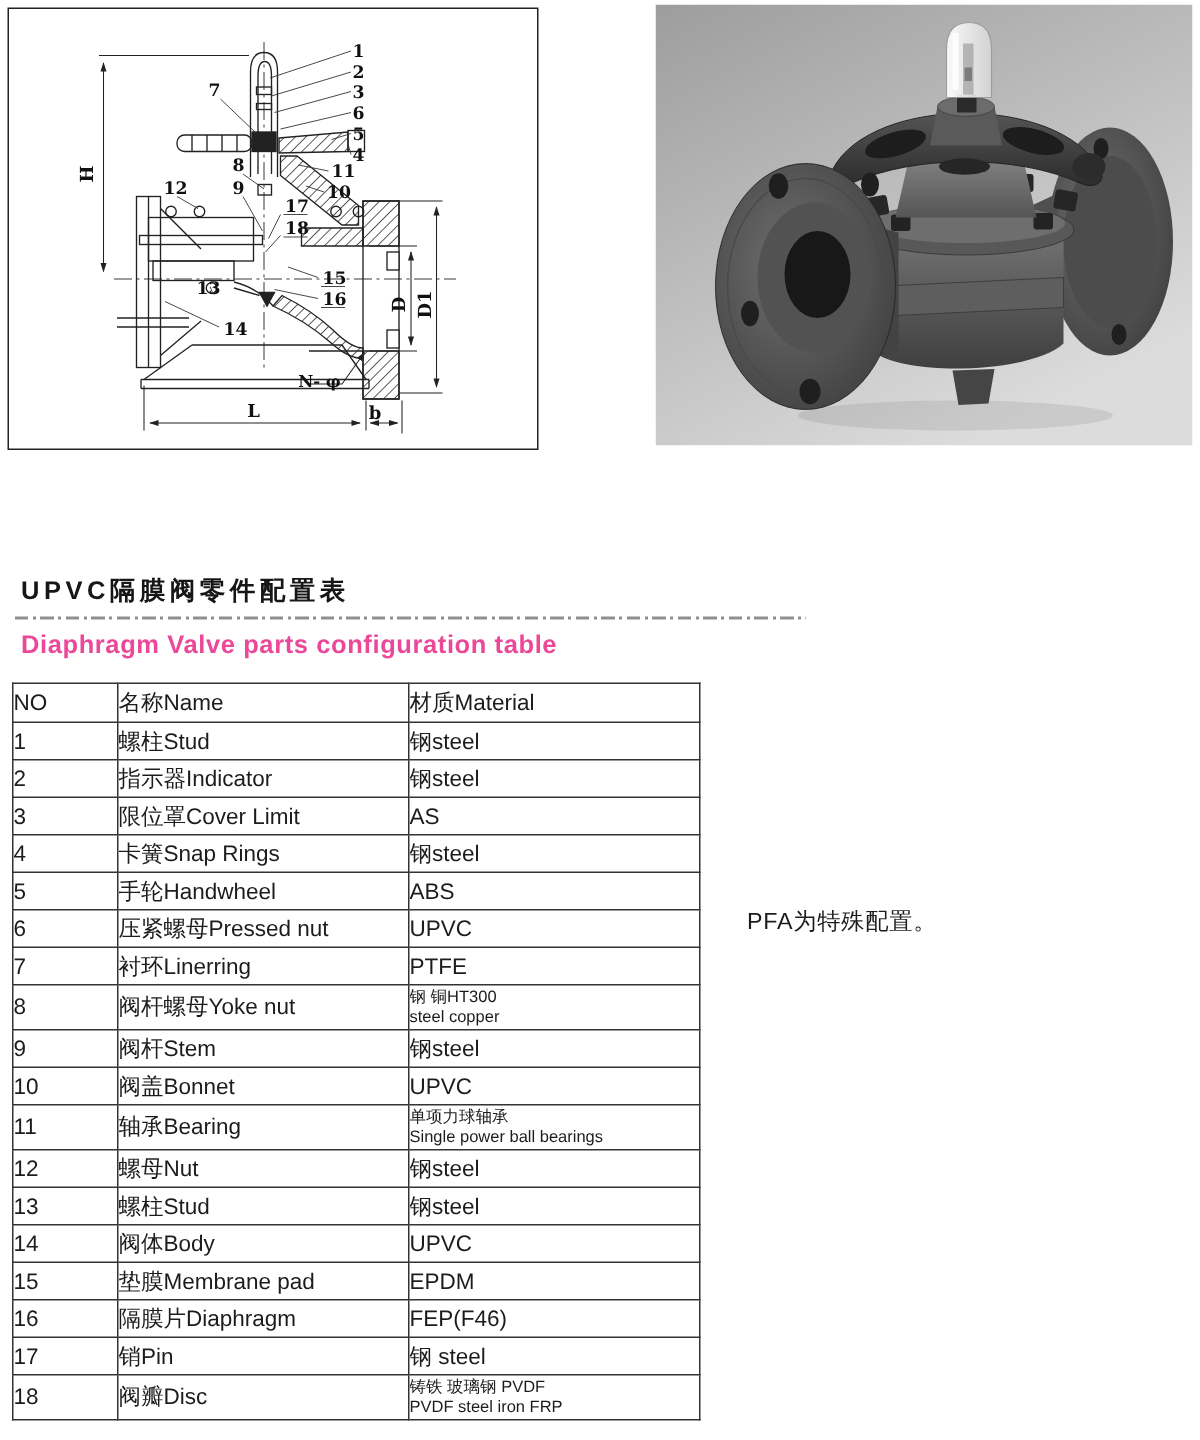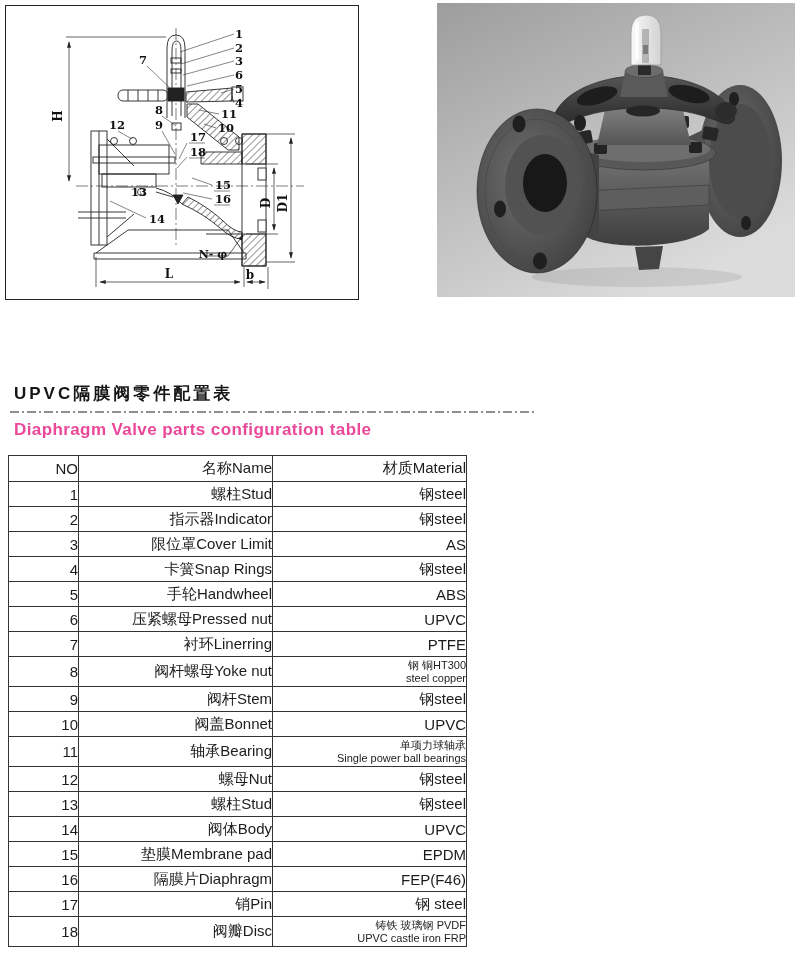--- a/index.html
+++ b/index.html
@@ -5,21 +5,21 @@
   html,body{margin:0;padding:0;background:#fff;}
   body{width:800px;height:960px;position:relative;font-family:"Liberation Sans",sans-serif;color:#1a1a1a;overflow:hidden;}
   .abs{position:absolute;}
   .drawing-box{left:5px;top:5px;width:352px;height:293px;border:1.2px solid #222;background:#fff;}
   .photo-box{left:437px;top:3px;width:358px;height:294px;}
   .page-title{left:14px;top:383px;font-size:17px;font-weight:bold;letter-spacing:3px;color:#161616;line-height:22px;white-space:nowrap;}
   .title-divider{left:10px;top:411px;width:527px;height:2px;
     background:repeating-linear-gradient(90deg,#8f8f8f 0 9px,transparent 9px 12px,#8f8f8f 12px 14px,transparent 14px 17px);}
   .page-subtitle{left:14px;top:419px;font-size:17px;font-weight:bold;letter-spacing:0.4px;color:#ec4899;line-height:21px;white-space:nowrap;}
   table.parts{left:8px;top:455px;position:absolute;border-collapse:collapse;table-layout:fixed;width:455px;font-size:15px;color:#1c1c1c;}
-  table.parts th,table.parts td{border:1px solid #333;text-align:right;vertical-align:middle;padding:0;font-weight:normal;overflow:hidden;}
+  table.parts th,table.parts td{border:1px solid #333;text-align:left;vertical-align:middle;padding:0;font-weight:normal;overflow:hidden;}
   table.parts th{height:25px;}
   table.parts td{height:24px;}
   tr.tall td{height:29px;}
   .col-no{width:69px;}
   .col-name{width:193px;}
   .col-mat{width:193px;}
   td.two-line{font-size:11px;line-height:1.15;white-space:pre-line;}
   .notes{left:484px;top:597px;width:312px;font-size:15.5px;line-height:35px;color:#1d1d1d;letter-spacing:0.5px;}
   .note-line.indent{padding-left:14px;}
   svg{display:block;}
@@ -356,19 +356,20 @@
       </tr>
       <tr>
         <td class="col-no">17</td>
         <td class="col-name">销Pin</td>
         <td class="col-mat">钢 steel</td>
       </tr>
       <tr class="tall">
         <td class="col-no">18</td>
         <td class="col-name">阀瓣Disc</td>
         <td class="col-mat two-line">铸铁 玻璃钢 PVDF
-UPVC castle iron FRP</td>
+PVDF steel iron FRP</td>
       </tr>
     </tbody>
 </table>
 
 <div class="abs notes">
+    <div class="note-line indent">PFA为特殊配置。</div>
   </div>
 
 </body></html>

